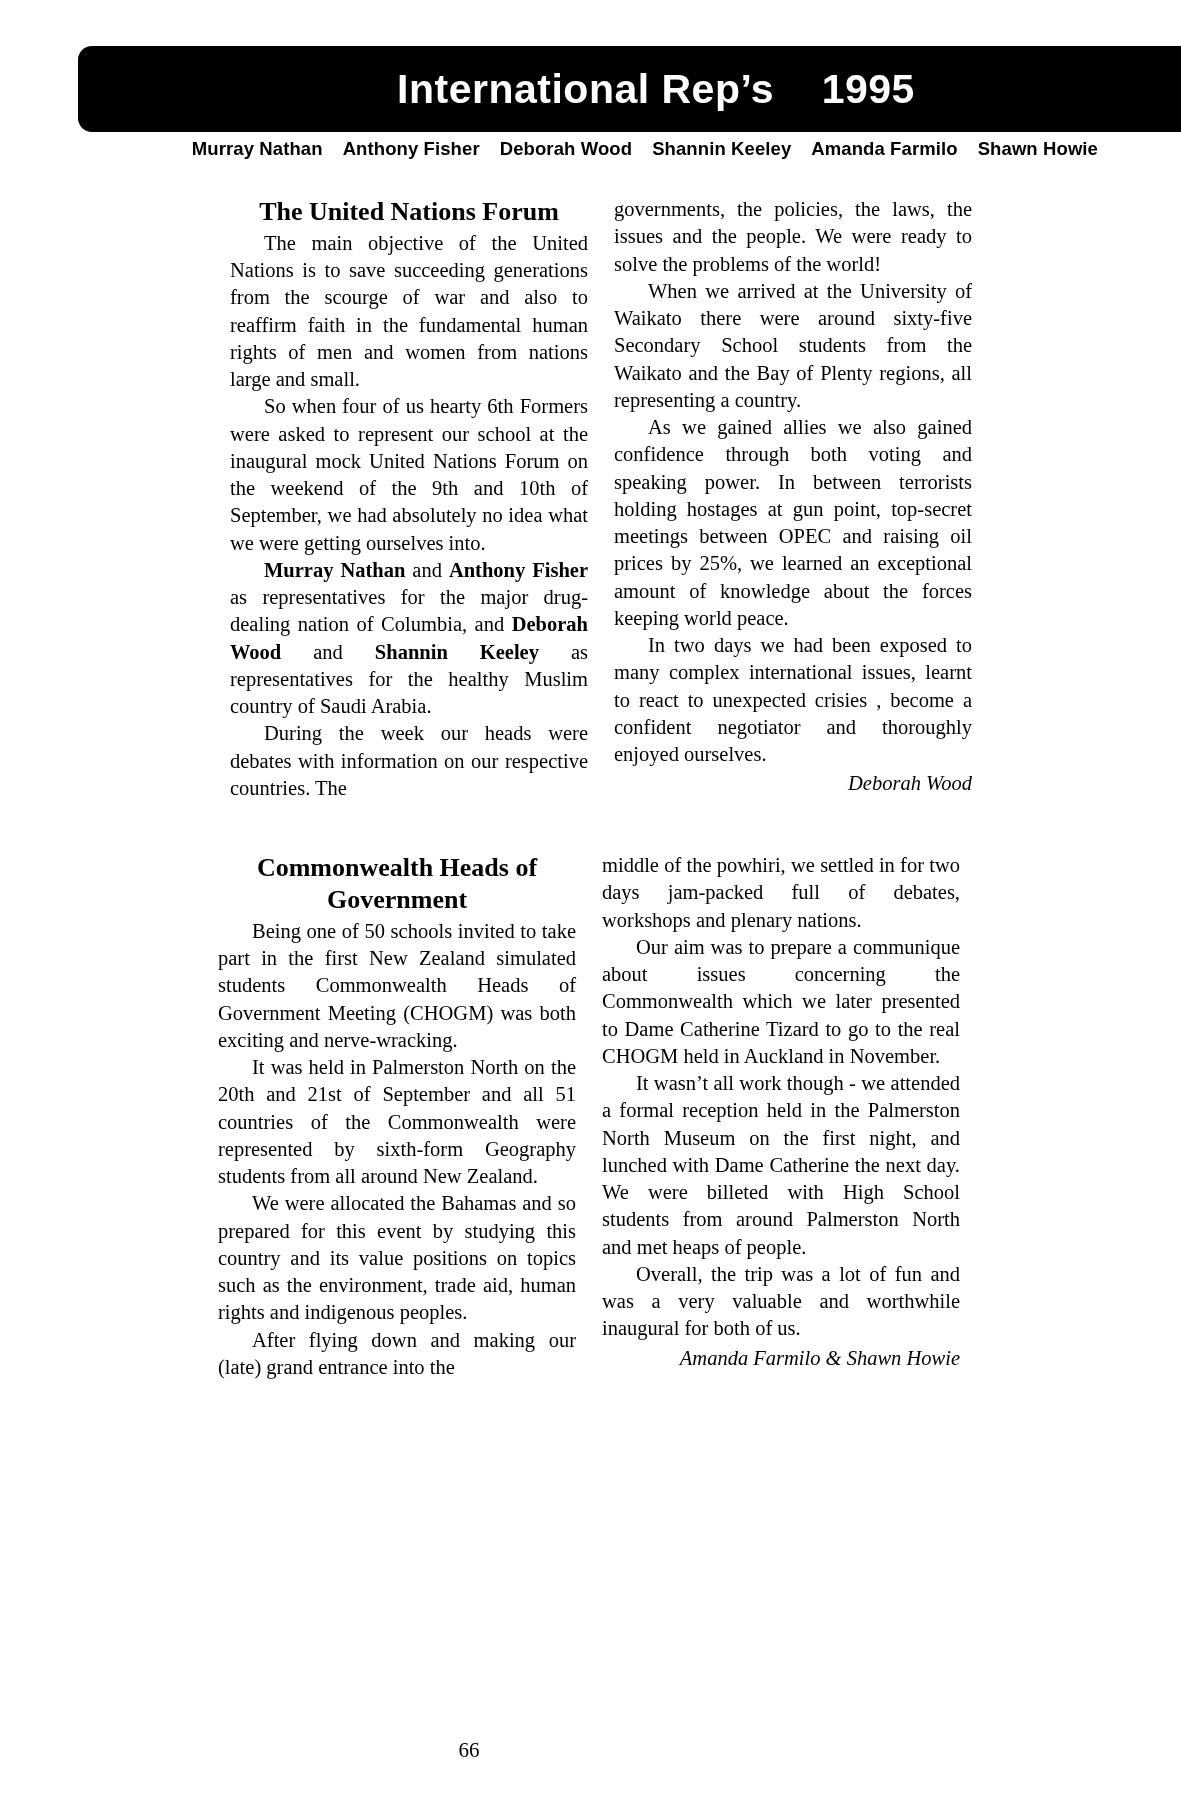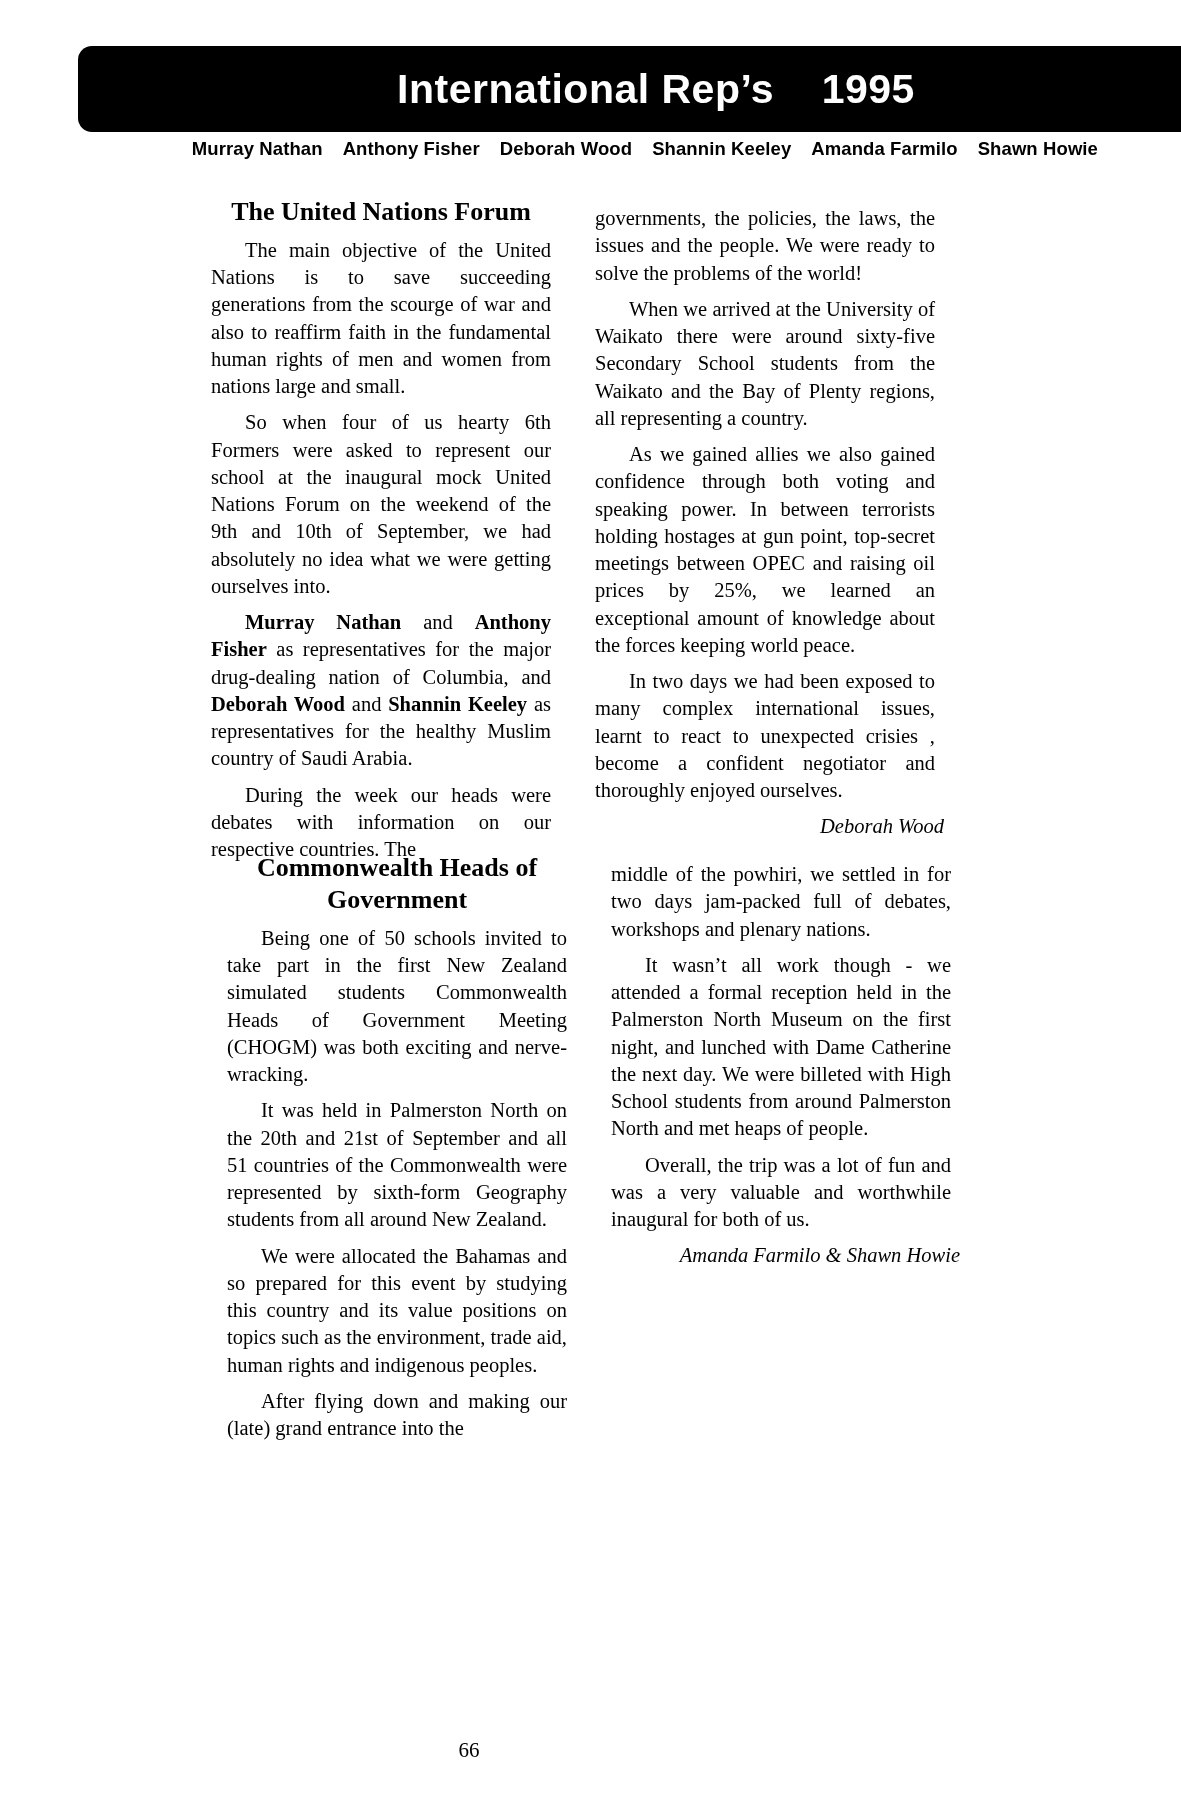--- a/index.html
+++ b/index.html
@@ -75,36 +75,36 @@
     hyphens: none;
   }
   .art-title {
     text-align: center;
     font-size: 26px;
     font-weight: bold;
     line-height: 1.23;
     margin: 0 0 2px 0;
   }
   p.body {
-    margin: 9px;
+    margin: 0;
     text-indent: 34px;
     text-align: justify;
   }
   p.body.first {
     text-indent: 34px;
   }
   .b { font-weight: bold; }
   .signature {
     text-align: right;
     font-style: italic;
     margin-top: 2px;
     font-size: 20.5px;
   }
 
-  #article-un { left: 202px; top: 196px; justify-content: center; }
+  #article-un { left: 230px; top: 196px; justify-content: center; }
   #article-chogm { left: 218px; top: 852px; }
 
   .page-number {
     position: absolute;
     left: 0;
     top: 1738px;
     width: 938px;
     text-align: center;
     font-size: 21px;
     font-family: "Liberation Serif", serif;
@@ -143,20 +143,21 @@
   <div class="article" id="article-chogm">
     <div class="col">
       <div class="art-title">Commonwealth Heads of Government</div>
       <p class="body first">Being one of 50 schools invited to take part in the first New Zealand simulated students Commonwealth Heads of Government Meeting (CHOGM) was both exciting and nerve-wracking.</p>
       <p class="body">It was held in Palmerston North on the 20th and 21st of September and all 51 countries of the Commonwealth were represented by sixth-form Geography students from all around New Zealand.</p>
       <p class="body">We were allocated the Bahamas and so prepared for this event by studying this country and its value positions on topics such as the environment, trade aid, human rights and indigenous peoples.</p>
       <p class="body">After flying down and making our (late) grand entrance into the</p>
     </div>
     <div class="col">
       <p class="body" style="text-indent:0">middle of the powhiri, we settled in for two days jam-packed full of debates, workshops and plenary nations.</p>
+      <p class="body">Our aim was to prepare a communique about issues concerning the Commonwealth which we later presented to Dame Catherine Tizard to go to the real CHOGM held in Auckland in November.</p>
       <p class="body">It wasn’t all work though - we attended a formal reception held in the Palmerston North Museum on the first night, and lunched with Dame Catherine the next day. We were billeted with High School students from around Palmerston North and met heaps of people.</p>
       <p class="body">Overall, the trip was a lot of fun and was a very valuable and worthwhile inaugural for both of us.</p>
       <div class="signature">Amanda Farmilo &amp; Shawn Howie</div>
     </div>
   </div>
 
   <div class="page-number">66</div>
 
 </div>
 

